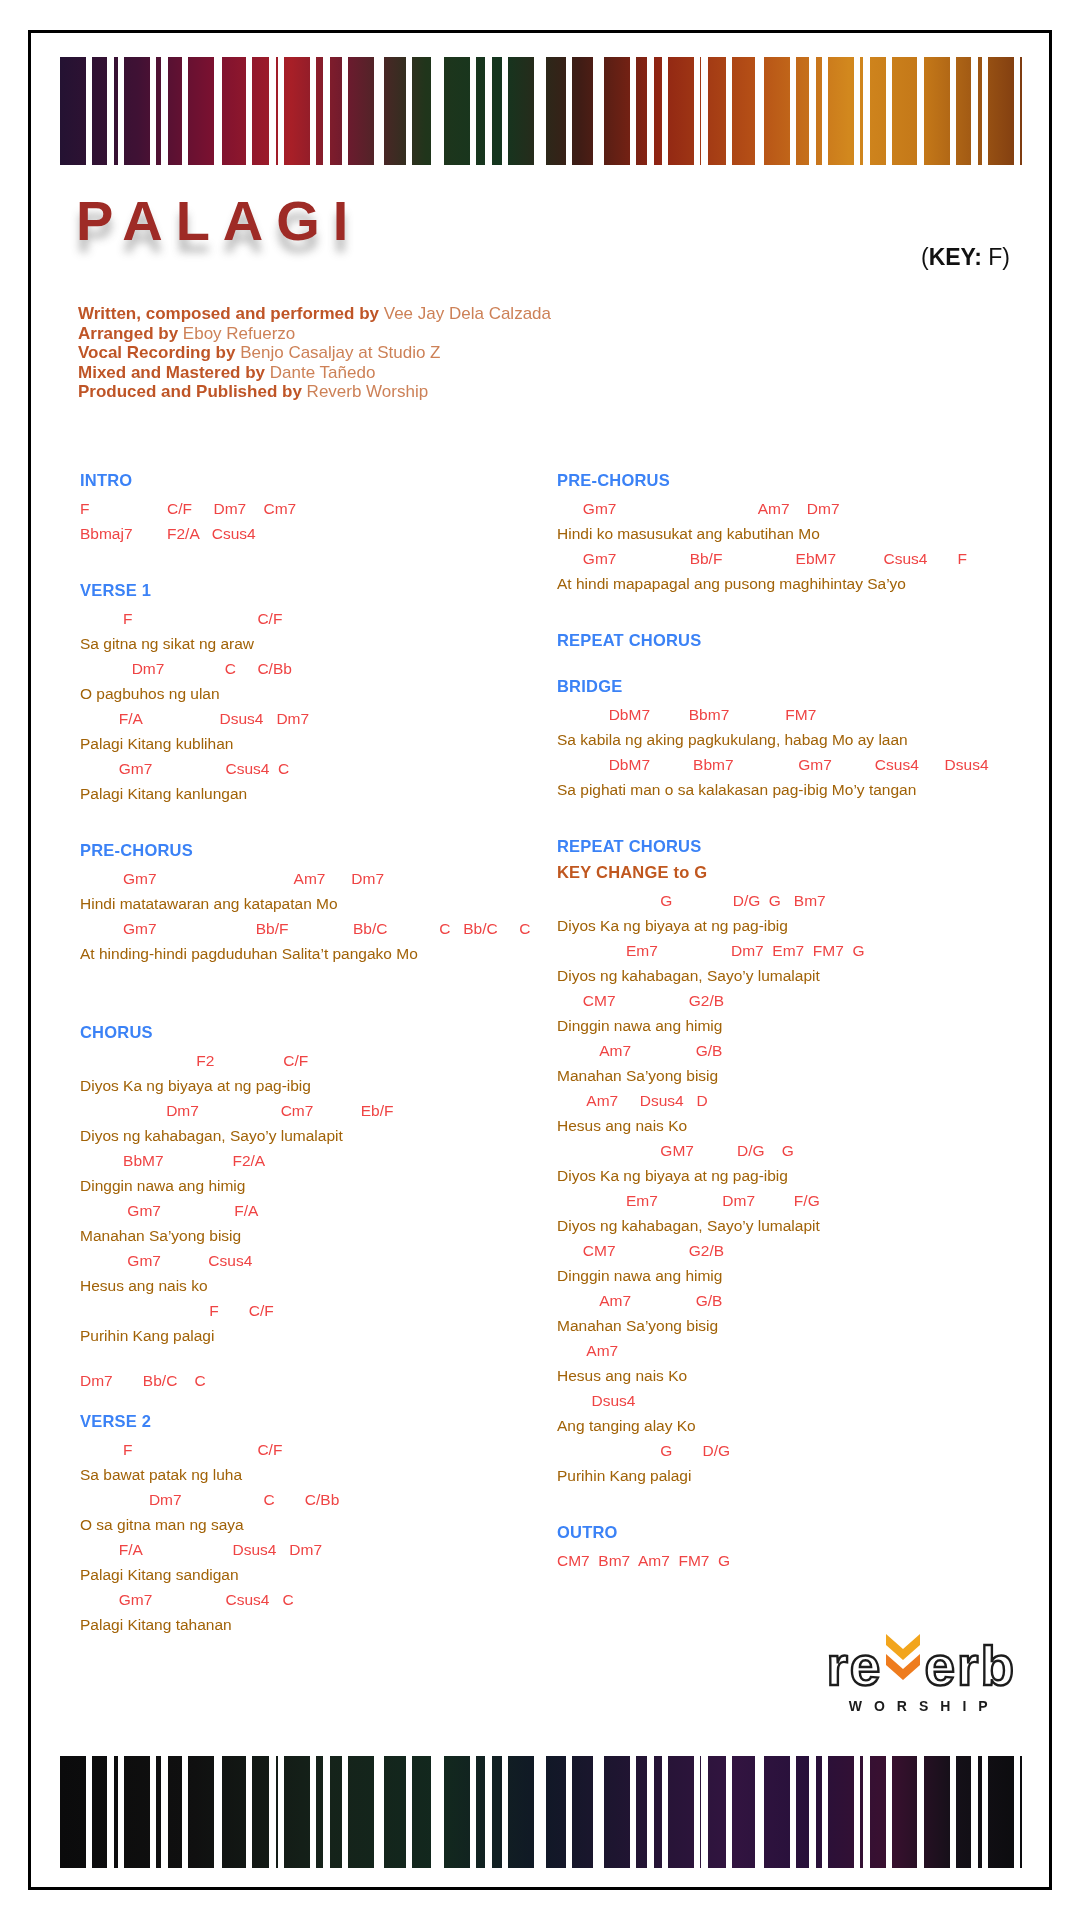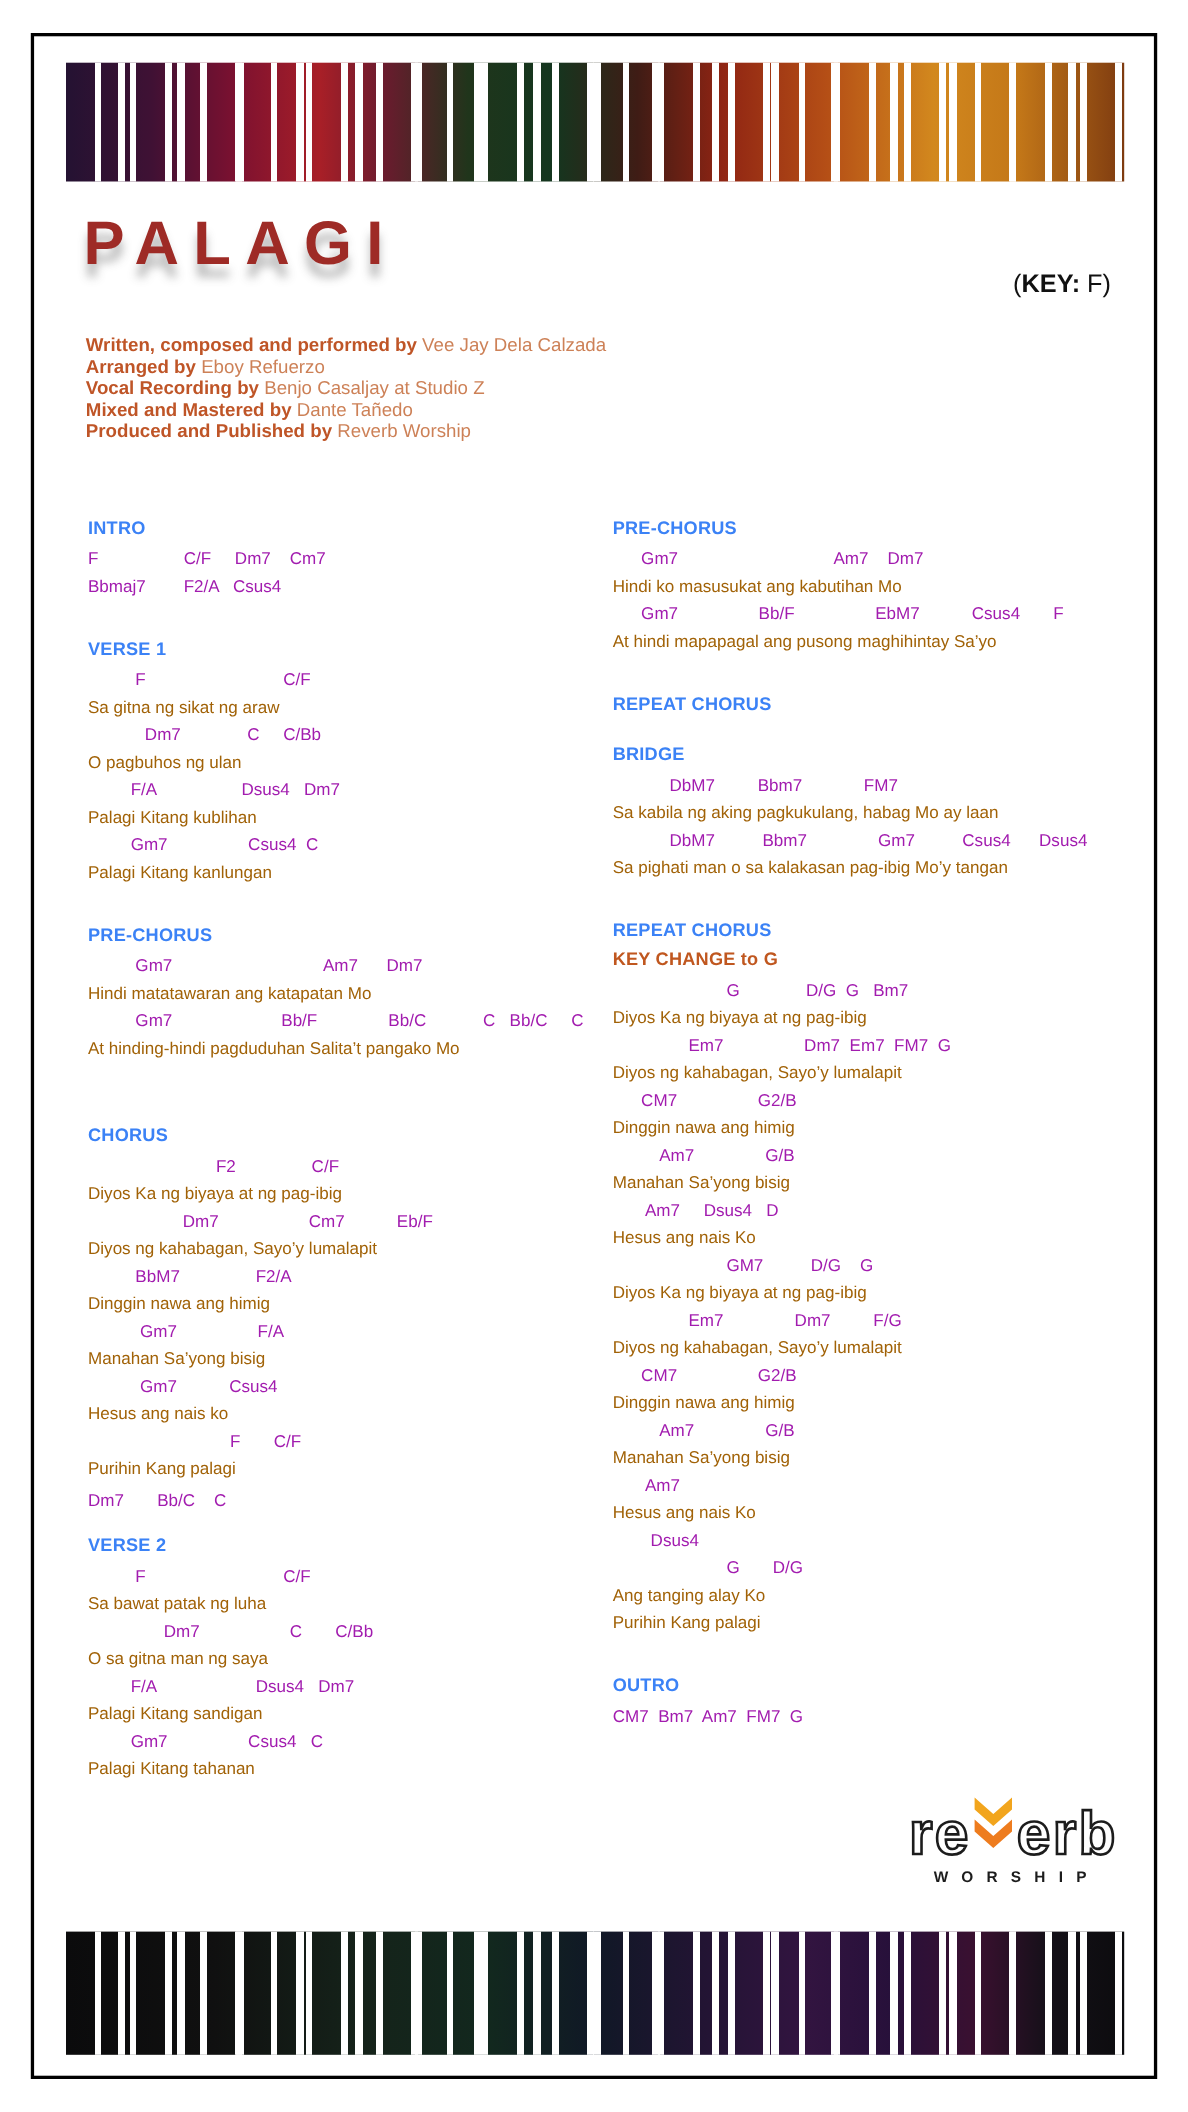--- a/index.html
+++ b/index.html
@@ -49,32 +49,32 @@
   }
   .credit-label{font-weight:bold;color:#bf5527;}
   .credit-value{color:#cd8157;}
   
   .col{position:absolute;top:470px;}
   .col-left{left:80px;width:465px;}
   .col-right{left:557px;width:470px;}
   .section{margin-top:34px;}
   .section:first-child{margin-top:0;}
   .col-left .section:nth-child(4){margin-top:56px;}
-  .col-left .section:nth-child(5){margin-top:4px;}
+  .col-left .section:nth-child(5){margin-top:20px;}
   .col-left .section:nth-child(6){margin-top:18px;}
   .col-right .section:nth-child(3){margin-top:26px;}
   .col-right .section:nth-child(5){margin-top:6px;}
   .col-right .section:nth-child(6){margin-top:34px;}
   .section-heading{
     font-size:16.5px;font-weight:bold;color:#3b82f6;line-height:20px;margin-bottom:6px;
     letter-spacing:.2px;
   }
   .section-heading.accent{color:#c0571f;}
   .line{white-space:pre;font-size:15.5px;line-height:25px;}
-  .chord-line{color:#a21caf;}
+  .chord-line{color:#ef4444;}
   .lyric-line{color:#a16207;}
   
   .logo{position:absolute;right:64px;top:1634px;text-align:center;}
   .logo-word{display:flex;align-items:center;justify-content:center;}
   .logo-word .outline{
     font-size:55px;font-weight:bold;color:#ffffff;letter-spacing:2px;
     -webkit-text-stroke:2.4px #1c1c1c;
   }
   .logo-chev{width:40px;height:52px;margin:-16px 1px 0 1px;}
   .logo-sub{
@@ -190,22 +190,22 @@
       <div class="line lyric-line">Diyos Ka ng biyaya at ng pag-ibig</div>
       <div class="line chord-line">                Em7               Dm7         F/G</div>
       <div class="line lyric-line">Diyos ng kahabagan, Sayo’y lumalapit</div>
       <div class="line chord-line">      CM7                 G2/B</div>
       <div class="line lyric-line">Dinggin nawa ang himig</div>
       <div class="line chord-line">          Am7               G/B</div>
       <div class="line lyric-line">Manahan Sa’yong bisig</div>
       <div class="line chord-line">       Am7</div>
       <div class="line lyric-line">Hesus ang nais Ko</div>
       <div class="line chord-line">        Dsus4</div>
+      <div class="line lyric-line">Ang tanging alay Ko</div>
       <div class="line chord-line">                        G       D/G</div>
-      <div class="line lyric-line">Ang tanging alay Ko</div>
       <div class="line lyric-line">Purihin Kang palagi</div>
     </div>
     <div class="section">
       <div class="section-heading">OUTRO</div>
       <div class="line chord-line">CM7  Bm7  Am7  FM7  G</div>
     </div>
   </div>
 
 <div class="logo">
   <div class="logo-word">

